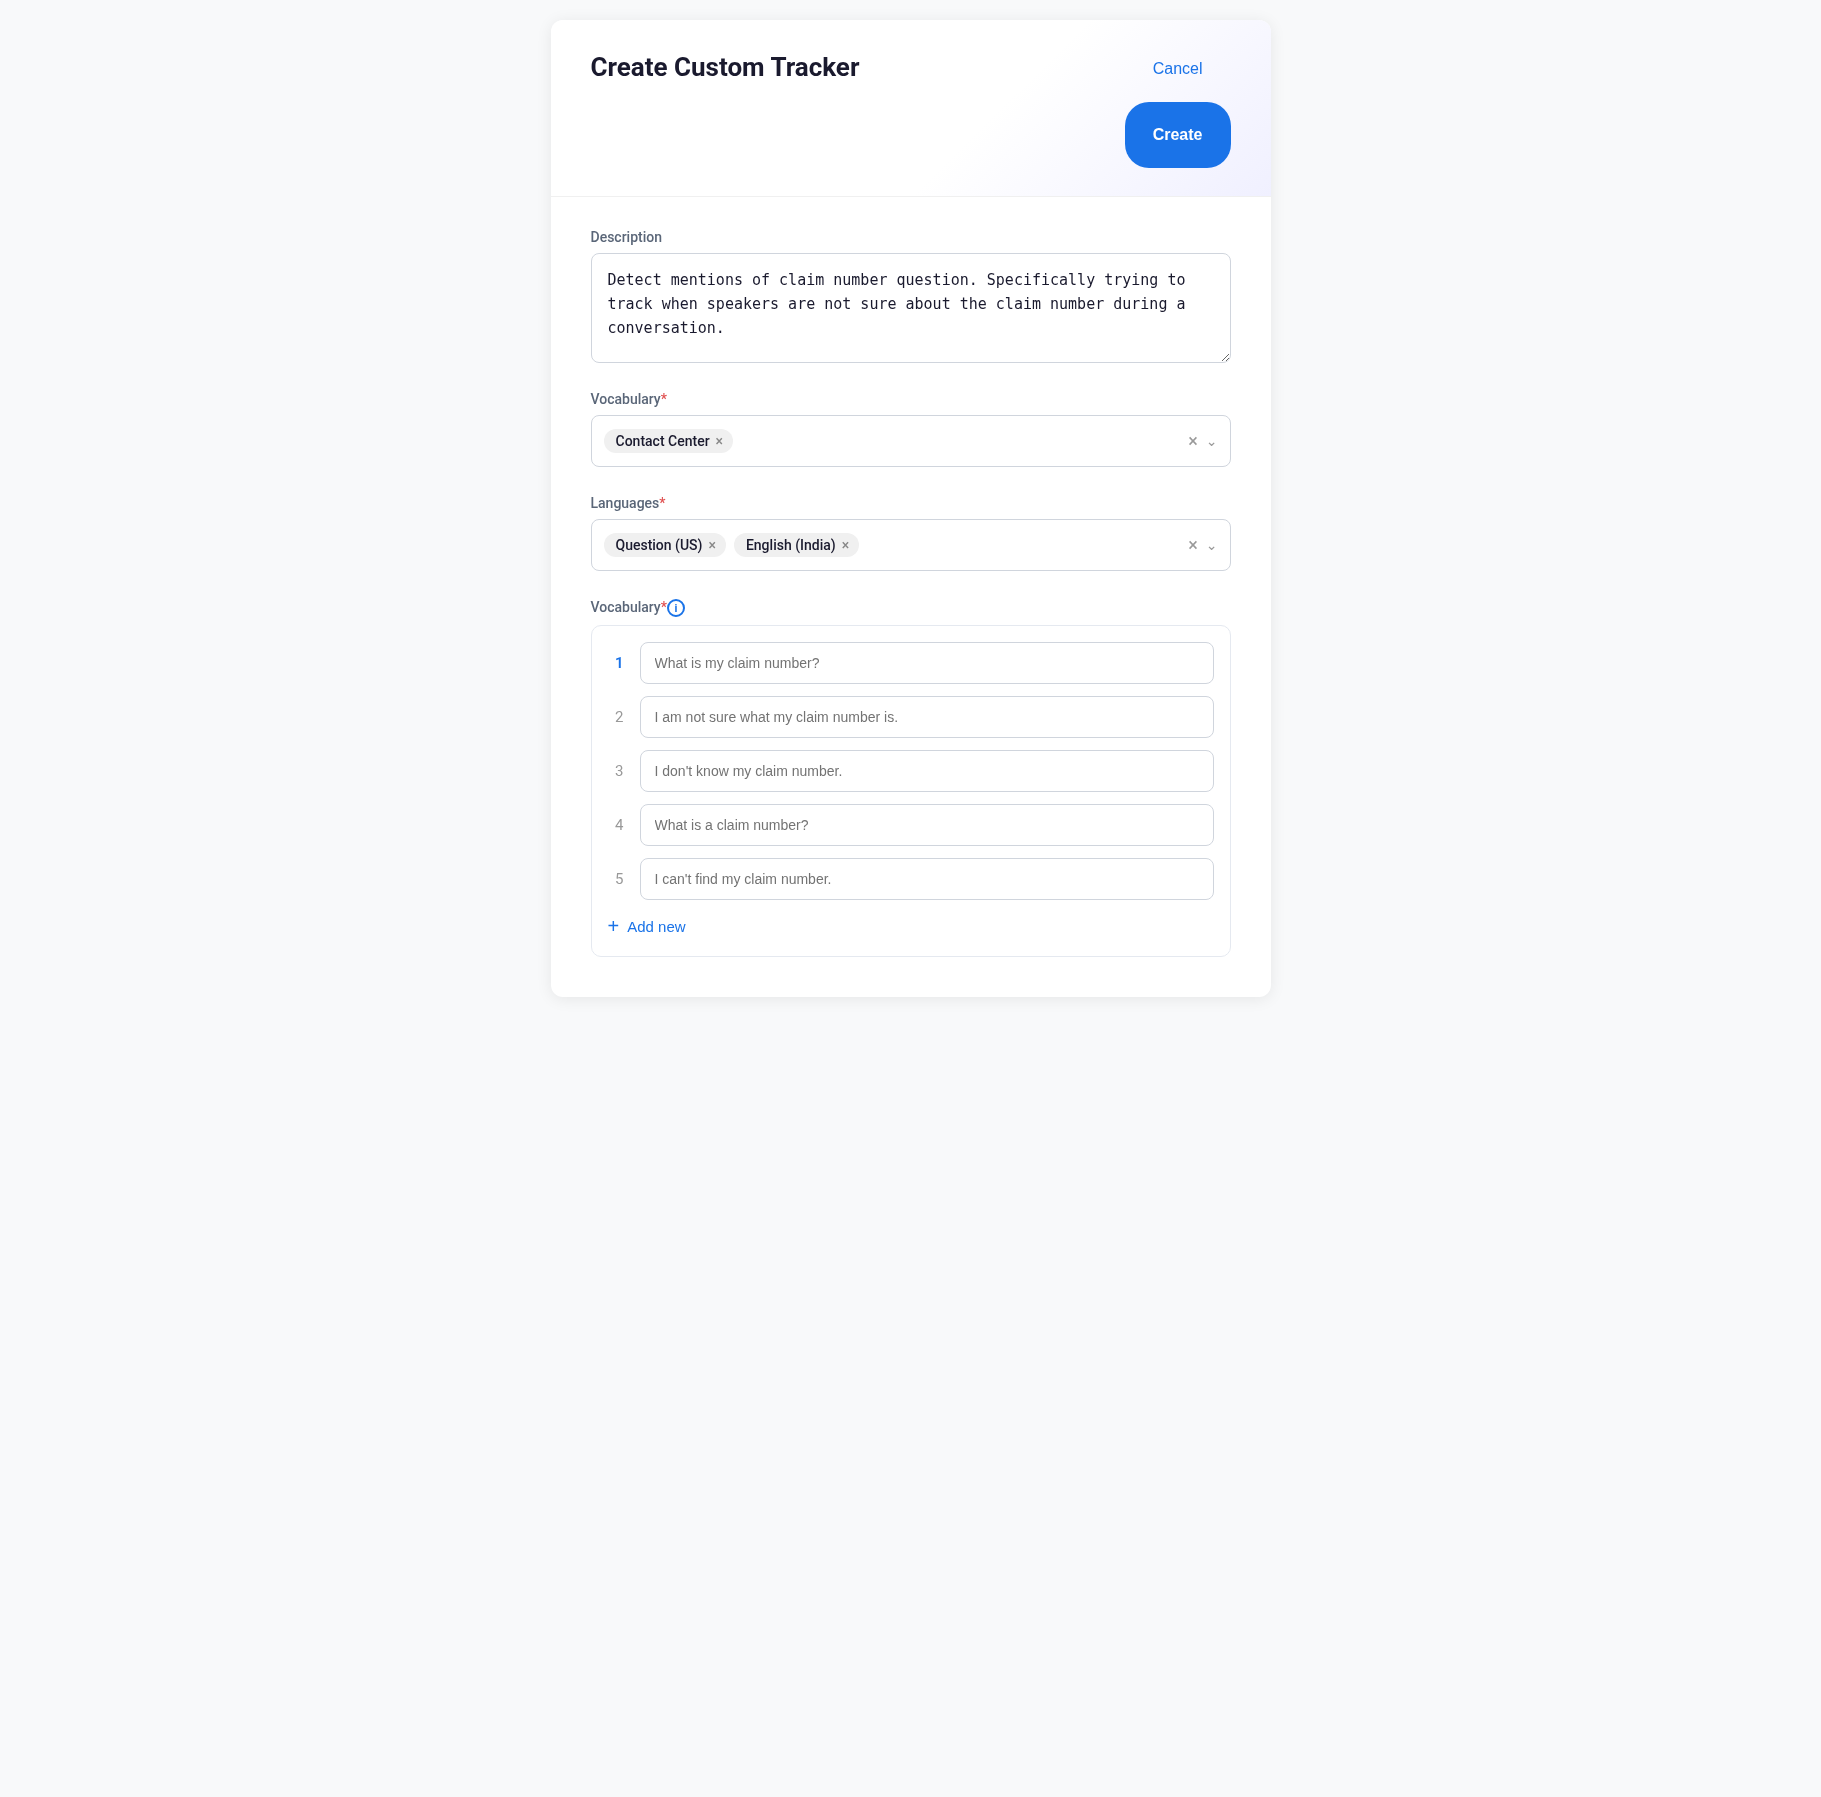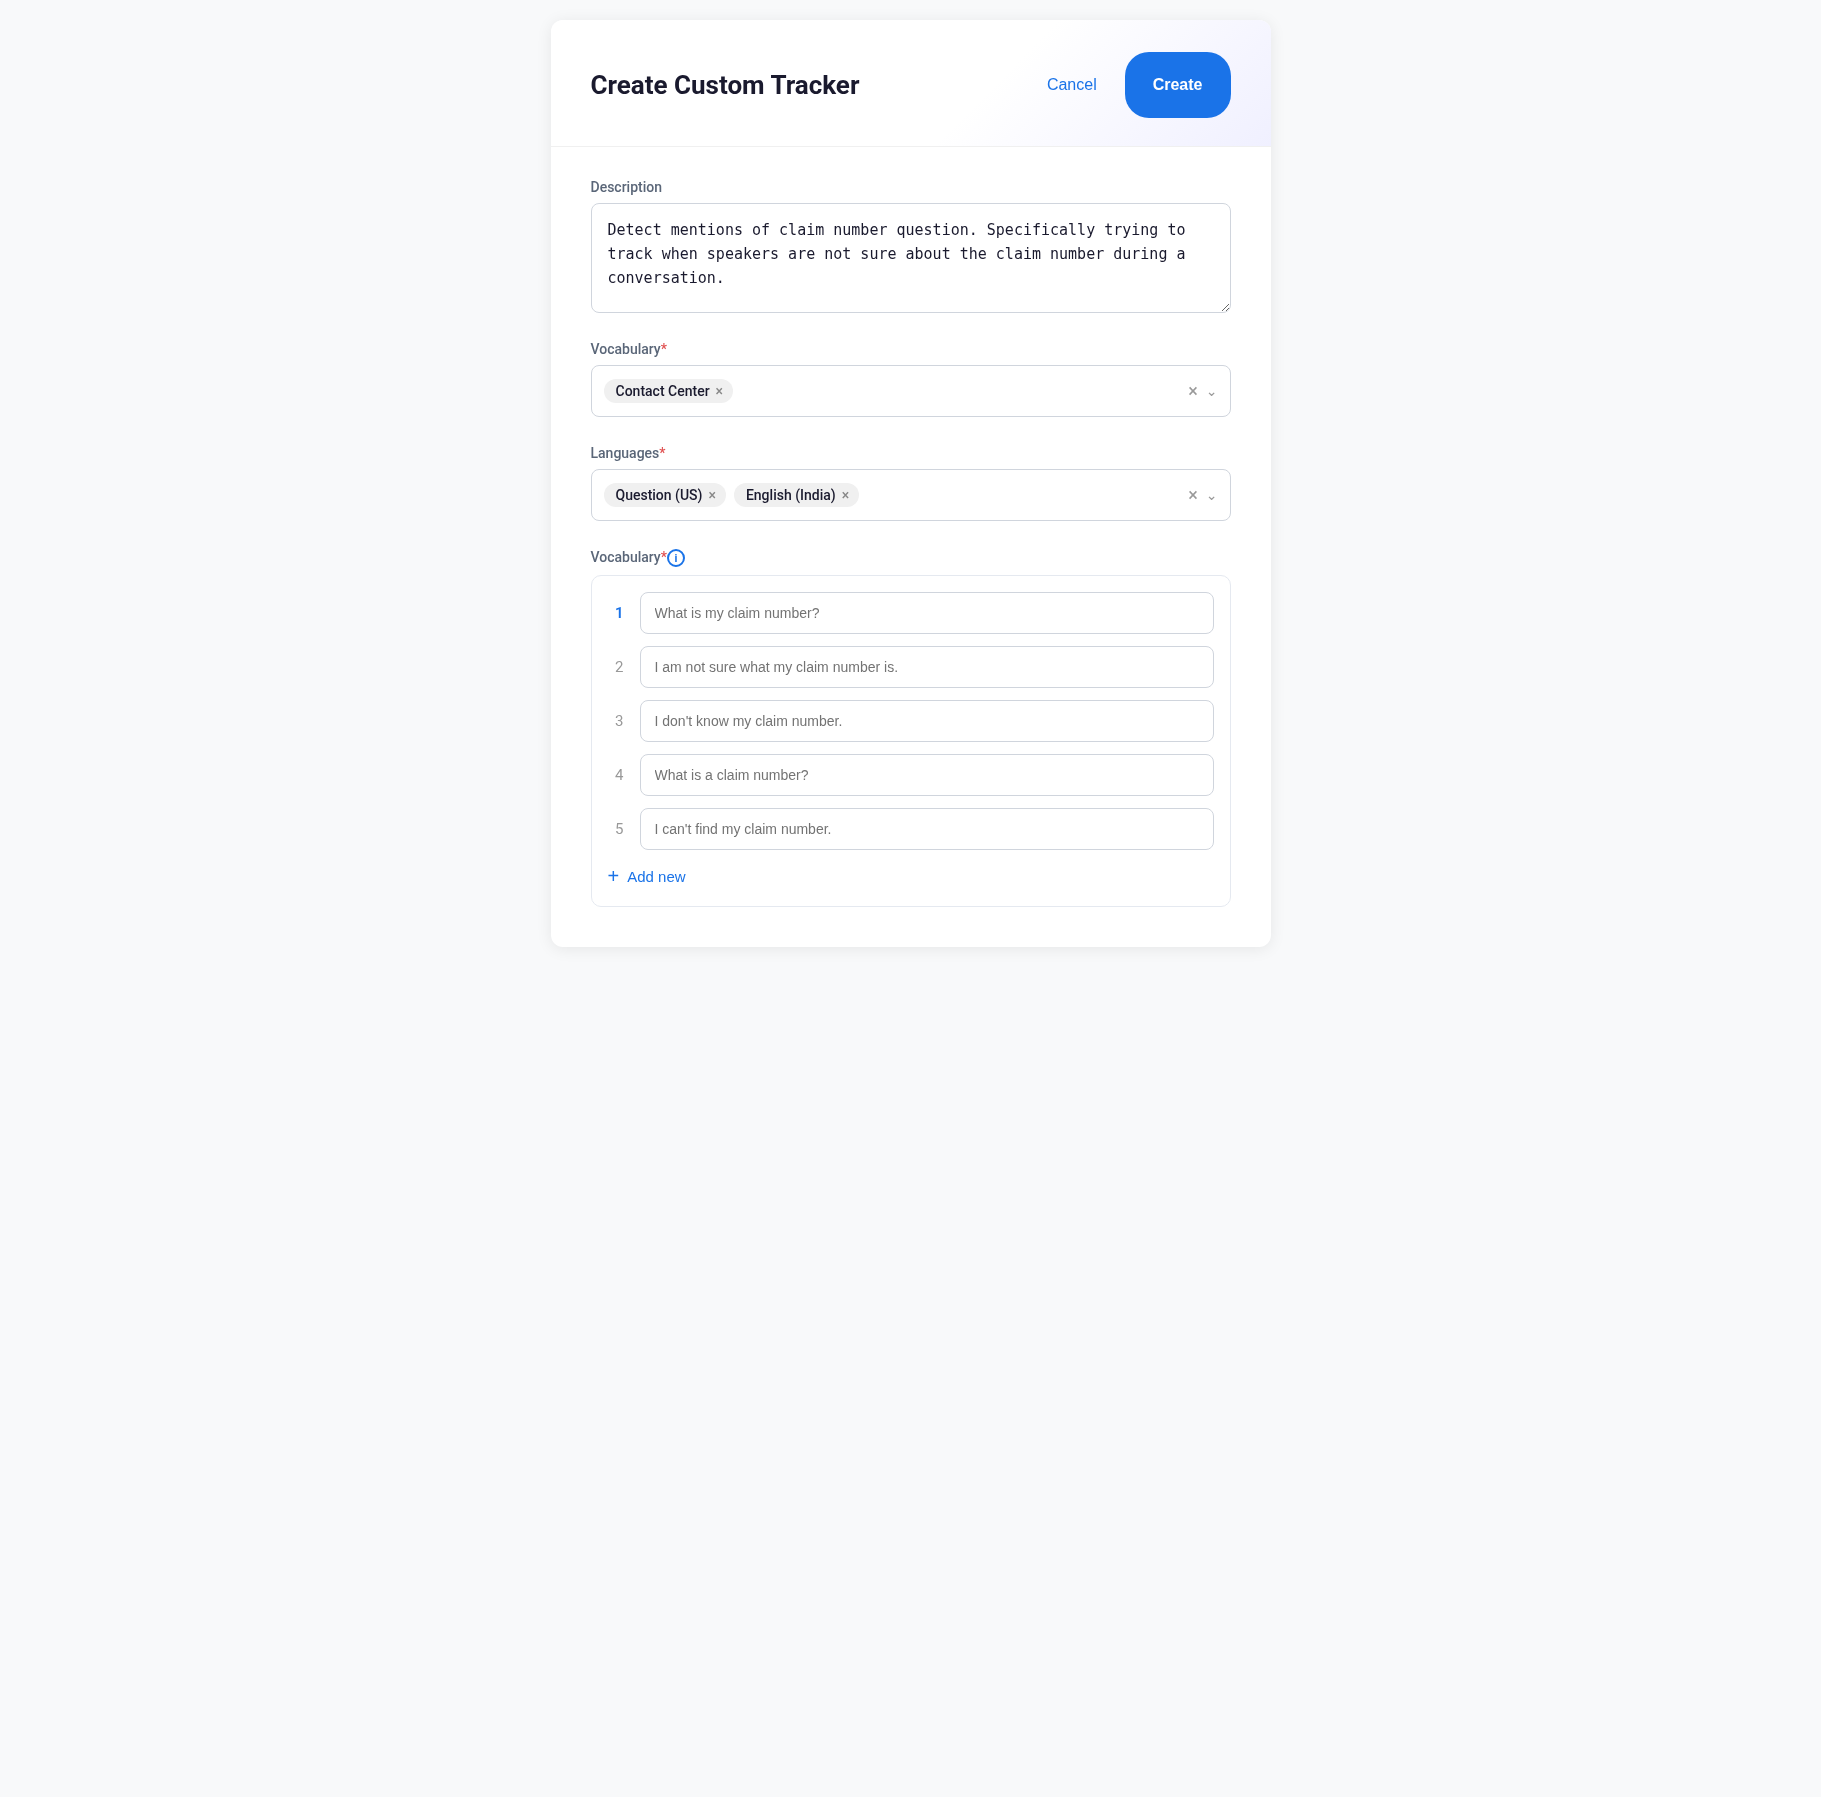--- a/index.html
+++ b/index.html
@@ -22,37 +22,37 @@
       background: white;
       border-radius: 12px;
       box-shadow: 0 2px 16px rgba(0,0,0,0.08);
       width: 100%;
       max-width: 720px;
       overflow: hidden;
     }
 
     .header {
       display: flex;
-      align-items: center;
       justify-content: space-between;
       padding: 32px 40px 28px;
       background: linear-gradient(135deg, #ffffff 60%, #f0f0ff 100%);
       border-bottom: 1px solid #f0f0f0;
     }
 
     .header-title {
       font-size: 26px;
       font-weight: 700;
       color: #1a1a2e;
     }
 
     .header-actions {
       display: flex;
       align-items: center;
       gap: 16px;
+      flex-direction: column;
     }
 
     .cancel-btn {
       background: none;
       border: none;
       color: #1a73e8;
       font-size: 16px;
       cursor: pointer;
       padding: 8px 12px;
       border-radius: 6px;

